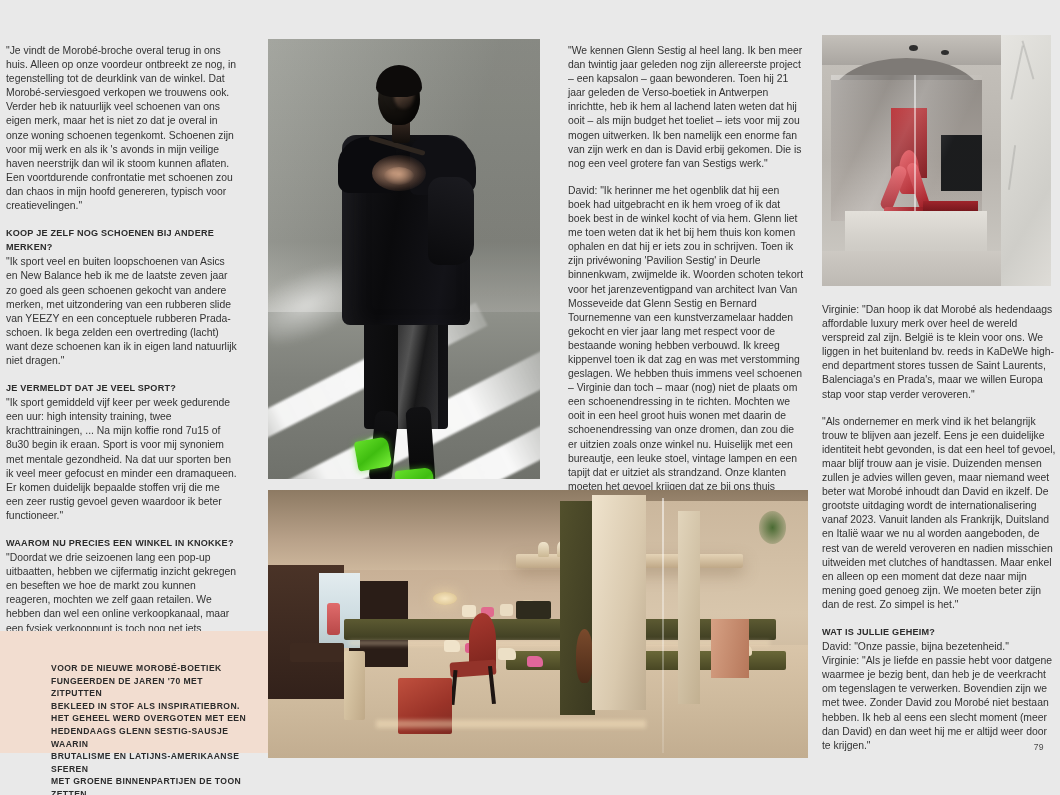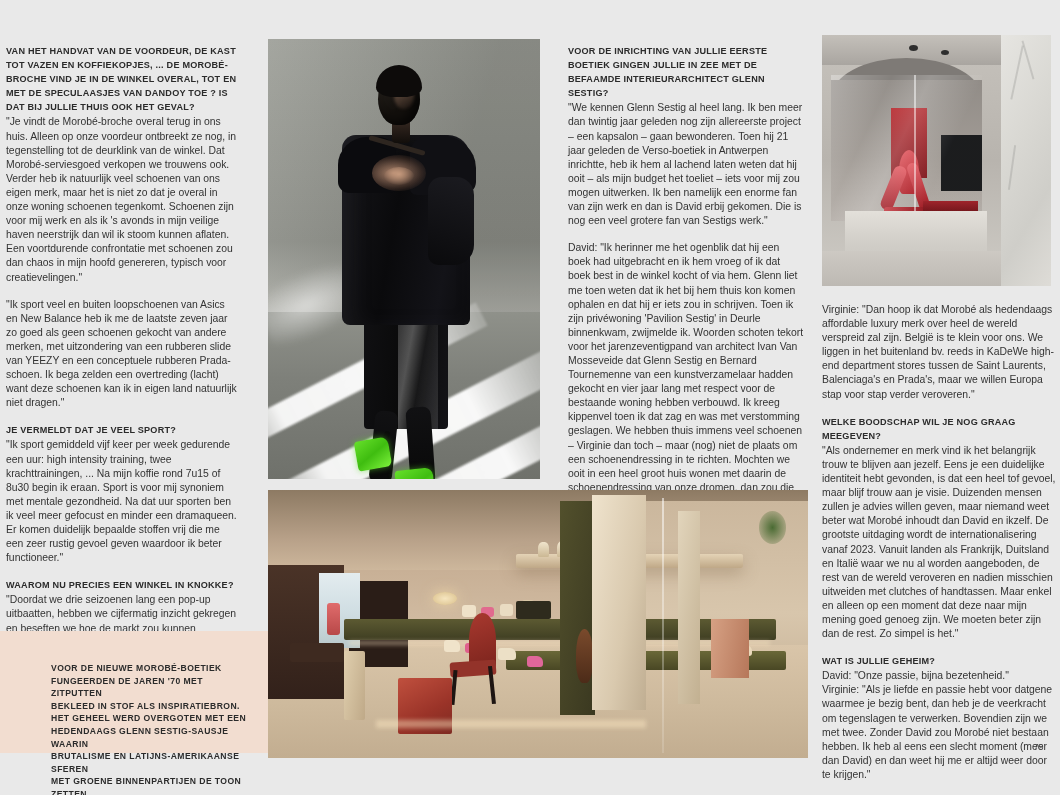--- a/index.html
+++ b/index.html
@@ -296,52 +296,50 @@
     margin-left: 36px;
   }
 </style>
 </head>
 <body>
 
 <div class="page">
 
   <div class="col col-left">
     <div class="blk">
-      <p class="q">VAN HET HANDVAT VAN DE VOORDEUR, DE KAST TOT VAZEN EN KOFFIEKOPJES, ... DE MOROBÉ-BROCHE VIND JE IN DE WINKEL OVERAL, TOT EN MET DE SPECULAASJES VAN DANDOY TOE ? IS DAT BIJ JULLIE THUIS OOK HET GEVAL?</p>
       <p class="a">"Je vindt de Morobé-broche overal terug in ons huis. Alleen op onze voordeur ontbreekt ze nog, in tegenstelling tot de deurklink van de winkel. Dat Morobé-serviesgoed verkopen we trouwens ook. Verder heb ik natuurlijk veel schoenen van ons eigen merk, maar het is niet zo dat je overal in onze woning schoenen tegenkomt. Schoenen zijn voor mij werk en als ik 's avonds in mijn veilige haven neerstrijk dan wil ik stoom kunnen aflaten. Een voortdurende confrontatie met schoenen zou dan chaos in mijn hoofd genereren, typisch voor creatievelingen."</p>
     </div>
     <div class="blk">
+      <p class="q">KOOP JE ZELF NOG SCHOENEN BIJ ANDERE MERKEN?</p>
       <p class="a">"Ik sport veel en buiten loopschoenen van Asics en New Balance heb ik me de laatste zeven jaar zo goed als geen schoenen gekocht van andere merken, met uitzondering van een rubberen slide van YEEZY en een conceptuele rubberen Prada-schoen. Ik bega zelden een overtreding (lacht) want deze schoenen kan ik in eigen land natuurlijk niet dragen."</p>
     </div>
     <div class="blk">
       <p class="q">JE VERMELDT DAT JE VEEL SPORT?</p>
       <p class="a">"Ik sport gemiddeld vijf keer per week gedurende een uur: high intensity training, twee krachttrainingen, ... Na mijn koffie rond 7u15 of 8u30 begin ik eraan. Sport is voor mij synoniem met mentale gezondheid. Na dat uur sporten ben ik veel meer gefocust en minder een dramaqueen. Er komen duidelijk bepaalde stoffen vrij die me een zeer rustig gevoel geven waardoor ik beter functioneer."</p>
     </div>
     <div class="blk">
       <p class="q">WAAROM NU PRECIES EEN WINKEL IN KNOKKE?</p>
       <p class="a">"Doordat we drie seizoenen lang een pop-up uitbaatten, hebben we cijfermatig inzicht gekregen en beseften we hoe de markt zou kunnen reageren, mochten we zelf gaan retailen. We hebben dan wel een online verkoopkanaal, maar een fysiek verkooppunt is toch nog net iets anders."</p>
     </div>
   </div>
 
   <div class="col col-mid">
     <div class="blk">
-      <p class="q">VOOR DE INRICHTING VAN JULLIE EERSTE BOETIEK GINGEN JULLIE IN ZEE MET DE BEFAAMDE INTERIEURARCHITECT GLENN SESTIG?</p>
       <p class="a">"We kennen Glenn Sestig al heel lang. Ik ben meer dan twintig jaar geleden nog zijn allereerste project – een kapsalon – gaan bewonderen. Toen hij 21 jaar geleden de Verso-boetiek in Antwerpen inrichtte, heb ik hem al lachend laten weten dat hij ooit – als mijn budget het toeliet – iets voor mij zou mogen uitwerken. Ik ben namelijk een enorme fan van zijn werk en dan is David erbij gekomen. Die is nog een veel grotere fan van Sestigs werk."</p>
     </div>
     <div class="blk">
       <p class="a">David: "Ik herinner me het ogenblik dat hij een boek had uitgebracht en ik hem vroeg of ik dat boek best in de winkel kocht of via hem. Glenn liet me toen weten dat ik het bij hem thuis kon komen ophalen en dat hij er iets zou in schrijven. Toen ik zijn privéwoning 'Pavilion Sestig' in Deurle binnenkwam, zwijmelde ik. Woorden schoten tekort voor het jarenzeventigpand van architect Ivan Van Mosseveide dat Glenn Sestig en Bernard Tournemenne van een kunstverzamelaar hadden gekocht en vier jaar lang met respect voor de bestaande woning hebben verbouwd. Ik kreeg kippenvel toen ik dat zag en was met verstomming geslagen. We hebben thuis immens veel schoenen – Virginie dan toch – maar (nog) niet de plaats om een schoenendressing in te richten. Mochten we ooit in een heel groot huis wonen met daarin de schoenendressing van onze dromen, dan zou die er uitzien zoals onze winkel nu. Huiselijk met een bureautje, een leuke stoel, vintage lampen en een tapijt dat er uitziet als strandzand. Onze klanten moeten het gevoel krijgen dat ze bij ons thuis binnenkomen in plaats van in een winkel."</p>
     </div>
   </div>
 
   <div class="col col-right">
     <div class="blk">
       <p class="a">Virginie: "Dan hoop ik dat Morobé als hedendaags affordable luxury merk over heel de wereld verspreid zal zijn. België is te klein voor ons. We liggen in het buitenland bv. reeds in KaDeWe high-end department stores tussen de Saint Laurents, Balenciaga's en Prada's, maar we willen Europa stap voor stap verder veroveren."</p>
     </div>
     <div class="blk">
-      <p class="q">WELKE BOODSCHAP WIL JE NOG GRAAG MEEGEVEN?</p>
       <p class="a">"Als ondernemer en merk vind ik het belangrijk trouw te blijven aan jezelf. Eens je een duidelijke identiteit hebt gevonden, is dat een heel tof gevoel, maar blijf trouw aan je visie. Duizenden mensen zullen je advies willen geven, maar niemand weet beter wat Morobé inhoudt dan David en ikzelf. De grootste uitdaging wordt de internationalisering vanaf 2023. Vanuit landen als Frankrijk, Duitsland en Italië waar we nu al worden aangeboden, de rest van de wereld veroveren en nadien misschien uitweiden met clutches of handtassen. Maar enkel en alleen op een moment dat deze naar mijn mening goed genoeg zijn. We moeten beter zijn dan de rest. Zo simpel is het."</p>
     </div>
     <div class="blk">
       <p class="q">WAT IS JULLIE GEHEIM?</p>
       <p class="a" style="white-space:pre-line">David: "Onze passie, bijna bezetenheid."
 Virginie: "Als je liefde en passie hebt voor datgene waarmee je bezig bent, dan heb je de veerkracht om tegenslagen te verwerken. Bovendien zijn we met twee. Zonder David zou Morobé niet bestaan hebben. Ik heb al eens een slecht moment (meer dan David) en dan weet hij me er altijd weer door te krijgen."</p>
     </div>
   </div>
 
   <div class="pullbox">

